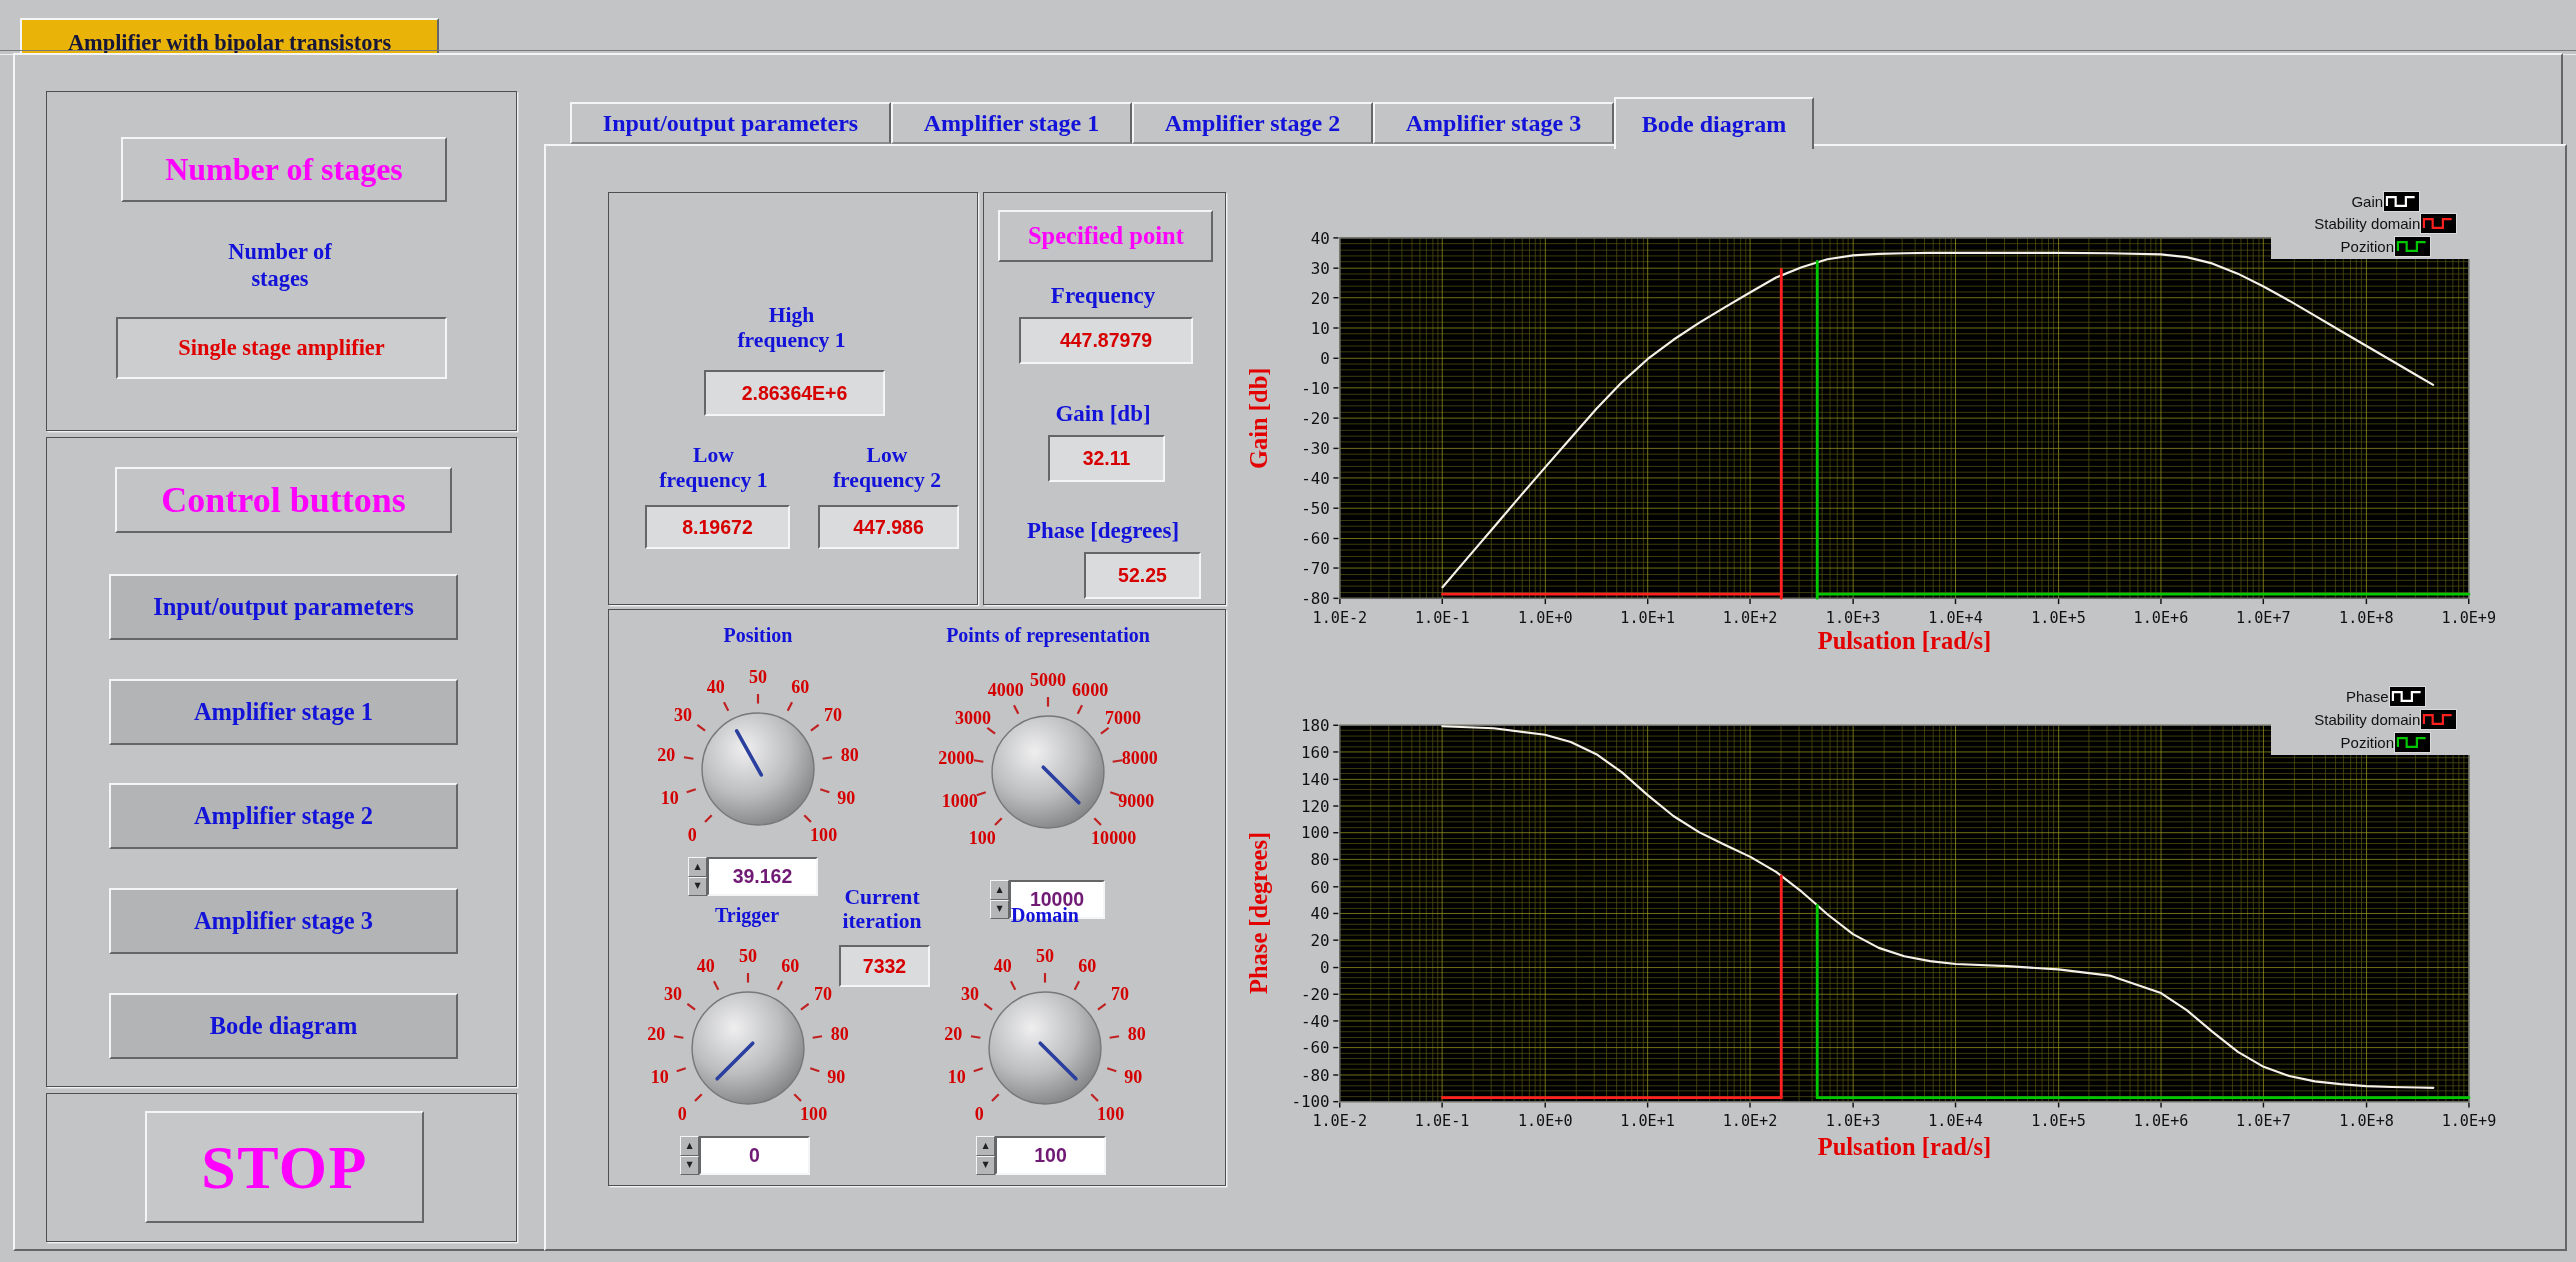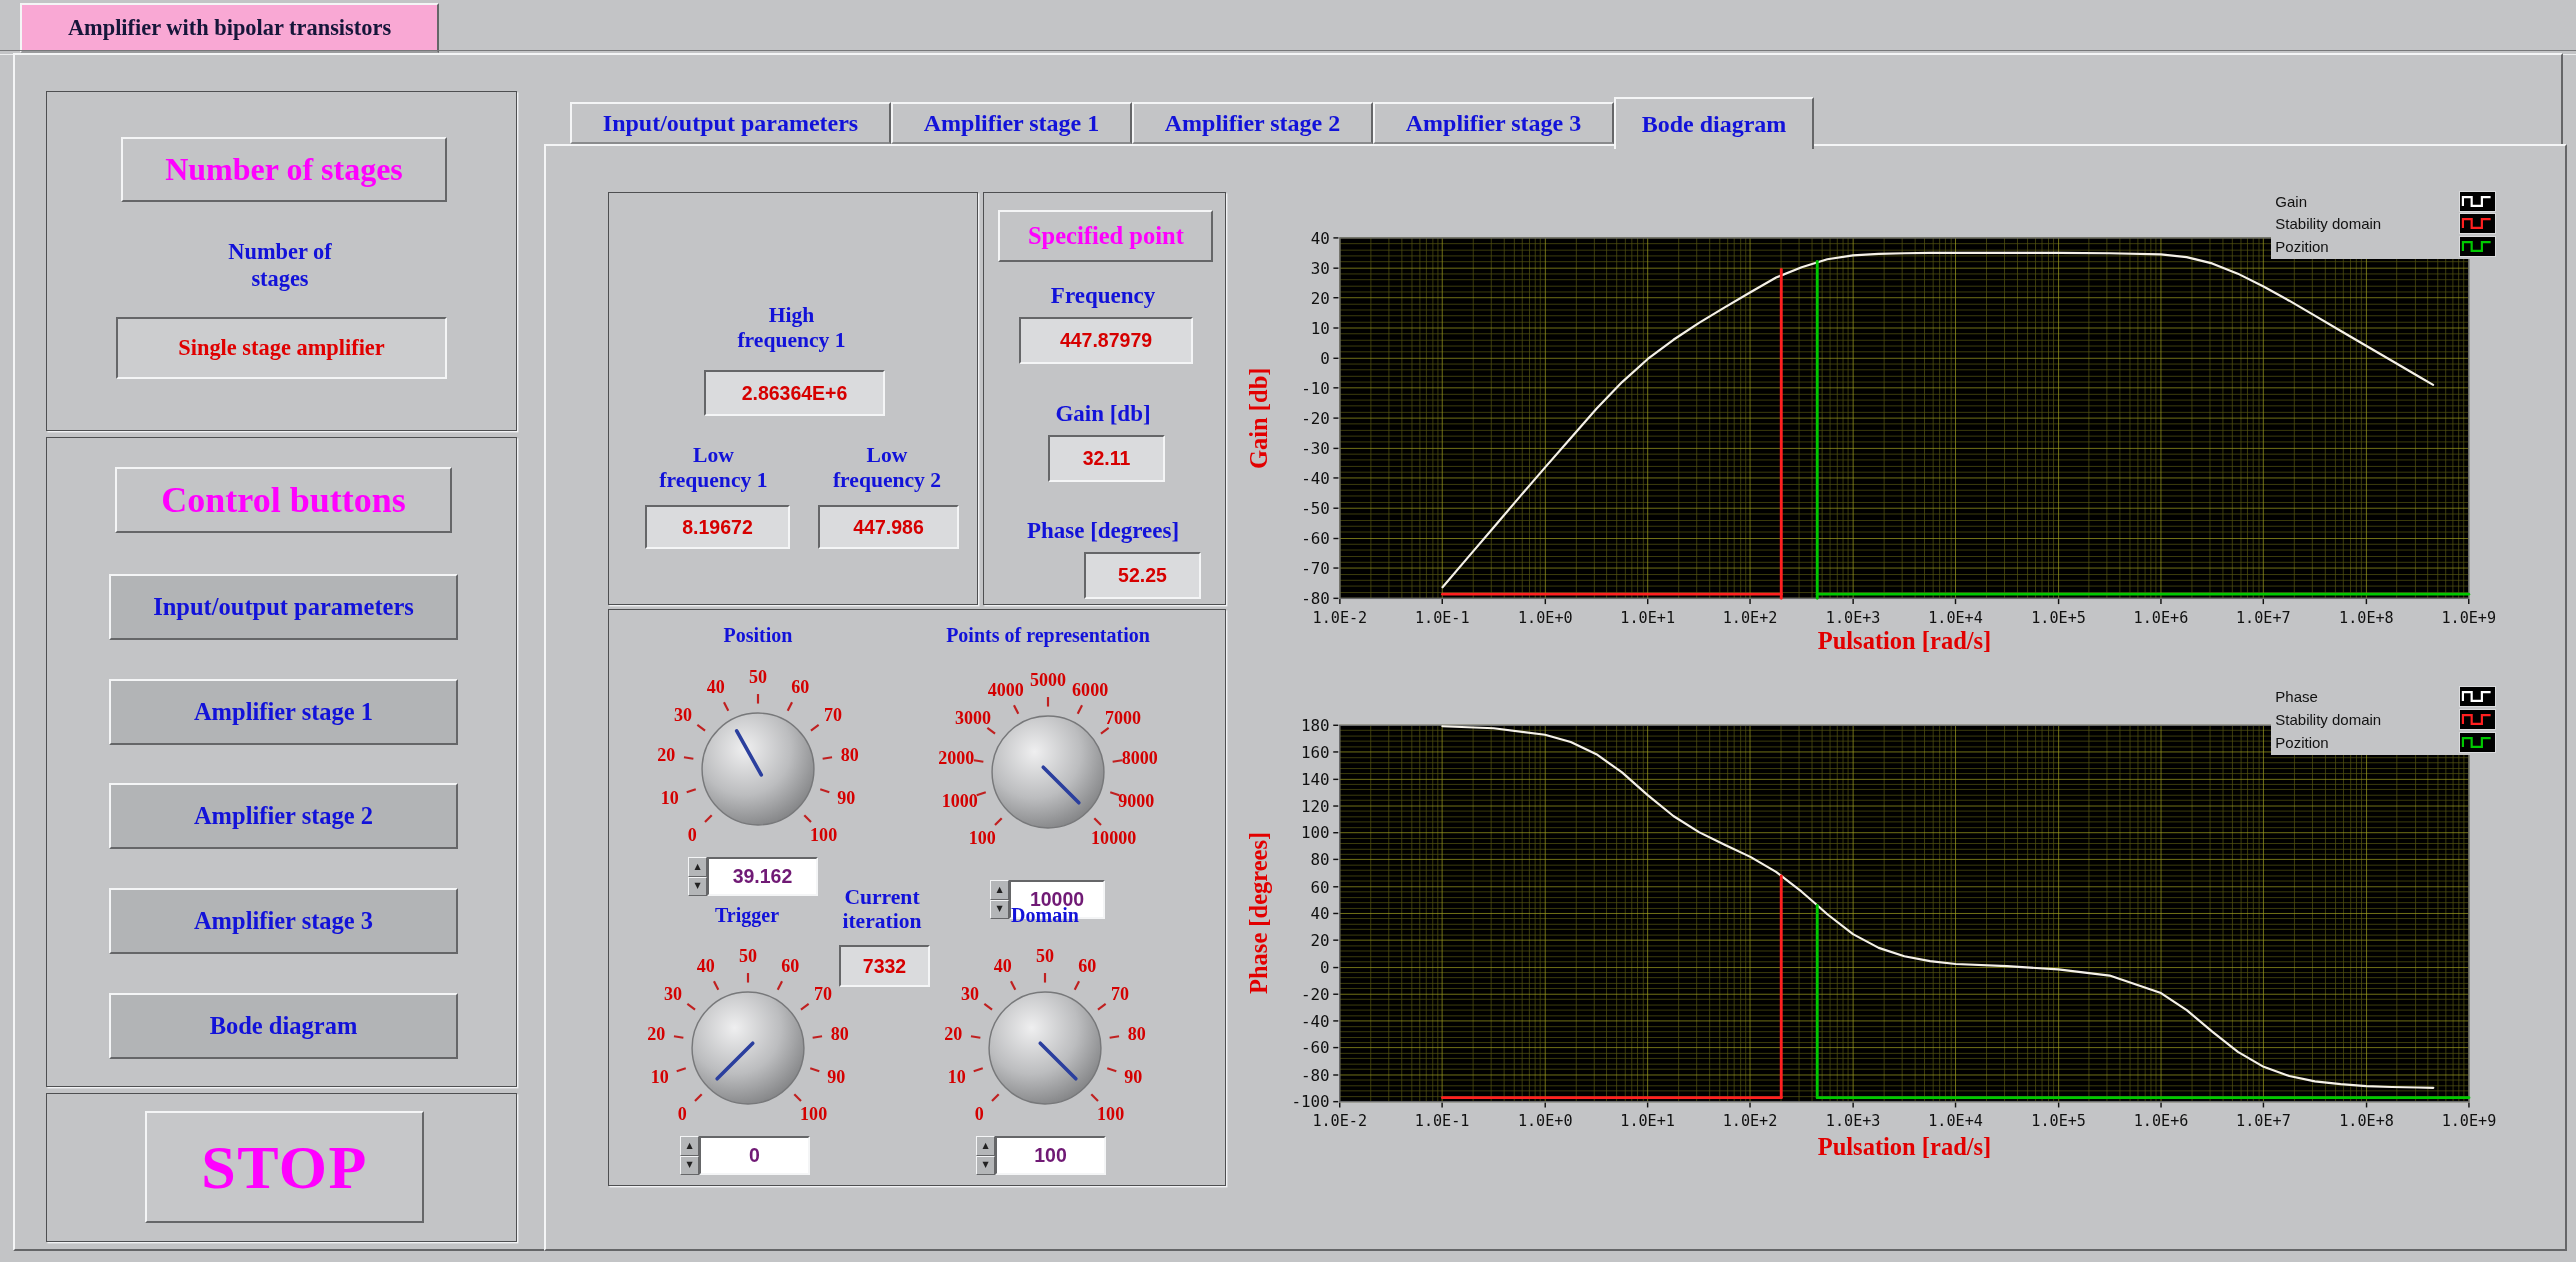--- a/index.html
+++ b/index.html
@@ -12,37 +12,37 @@
   .magenta{color:#ff00ff;font-weight:bold;}
   .blue{color:#1212d9;font-weight:bold;}
   .preline{white-space:pre-line;}
   .disp{background:#dadbdd;border:2.2px solid;border-color:#656668 #f4f5f6 #f4f5f6 #656668;display:flex;align-items:center;justify-content:center;color:#d60000;font-weight:bold;font-family:"Liberation Sans",sans-serif;}
   .btn{cursor:pointer;}
   .tab{position:absolute;top:102px;height:38px;background:#c3c4c6;border:2.2px solid;border-color:#f4f5f6 #656668 #8a8b8d #f4f5f6;display:flex;align-items:center;justify-content:center;color:#1212d9;font-weight:bold;font-size:24px;}
   .tab.active{top:97px;height:50px;z-index:5;border-bottom:none;}
   .plot-box{position:absolute;}
   .plot-box svg{display:block;}
   .legend{display:flex;flex-direction:column;gap:2.9px;background:#c3c4c6;padding:2.2px 4.3px;}
-  .legend-row{display:flex;align-items:center;justify-content:space-between;height:20px;}
+  .legend-row{display:flex;align-items:center;justify-content:center;height:20px;}
   .legend-label{font-family:"Liberation Sans",sans-serif;font-size:15px;color:#111;}
   .legend-icon{width:35px;height:19px;background:#000;border:1.4px solid #dadbdd;display:flex;align-items:center;justify-content:center;}
   .spinner{display:flex;}
   .spin-arrows{width:19px;display:flex;flex-direction:column;}
   .spin-btn{flex:1;display:flex;align-items:center;justify-content:center;font-size:8px;line-height:1;background:#b4b6b8;border:1.4px solid;border-color:#f4f5f6 #656668 #656668 #f4f5f6;color:#222;cursor:pointer;font-family:"DejaVu Sans",sans-serif;}
   .spin-val{flex:1;background:#ffffff;border:2.2px solid;border-color:#656668 #f4f5f6 #f4f5f6 #656668;display:flex;align-items:center;justify-content:center;color:#701a75;font-weight:bold;font-size:19.5px;font-family:"Liberation Sans",sans-serif;}
   .ylab{writing-mode:vertical-rl;transform:rotate(180deg);display:flex;align-items:center;justify-content:center;color:#e20000;font-weight:bold;font-size:24.5px;}
   .xlab{text-align:center;color:#e20000;font-weight:bold;font-size:24.5px;}
   .knob-label{color:#1212d9;font-weight:bold;font-size:20px;text-align:center;}
 </style>
 </head>
 <body>
 
 <div id="app">
 
-  <div class="abs center" style="left:20px;top:3px;width:415px;height:46px;border:2.2px solid;border-color:#f4f5f6 #656668 #9a9b9d #f4f5f6;background:#f9a8d4;text-align:center;">
+  <div class="abs center" style="left:20px;top:18px;width:415px;height:46px;border:2.2px solid;border-color:#f4f5f6 #656668 #9a9b9d #f4f5f6;background:#eab308;text-align:center;">
     <span style="color:#16163a;font-weight:bold;font-size:22.4px;">Amplifier with bipolar transistors</span>
   </div>
   <div class="abs" style="left:0;top:50px;width:2576px;height:2.9px;border-top:1.4px solid #77787a;border-bottom:1.4px solid #edeeef;"></div>
 
   <div class="abs bevel-up" style="left:13px;top:53px;width:2546px;height:1194px;"></div>
 
   <div class="abs frame" style="left:46px;top:91px;width:469px;height:338px;">
     <div class="abs bevel-up center" style="left:74px;top:45px;width:322px;height:61px;">
       <span class="magenta" style="font-size:32px;">Number of stages</span>
     </div>

